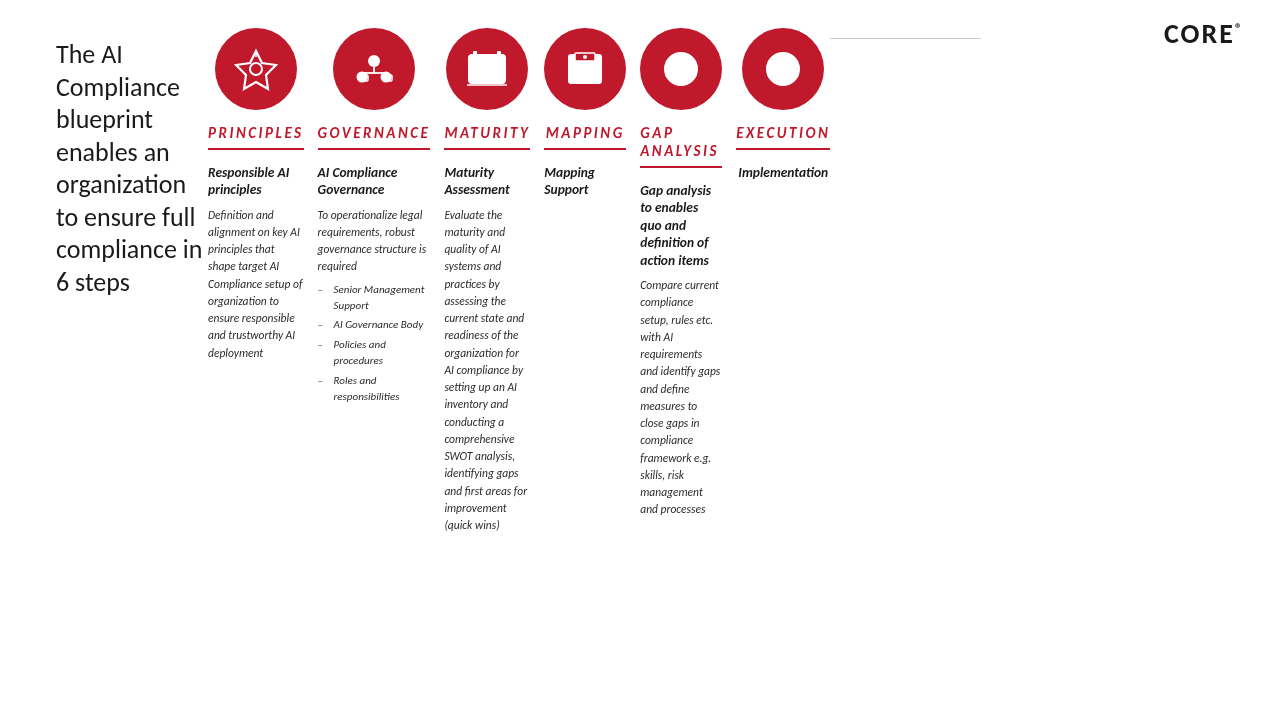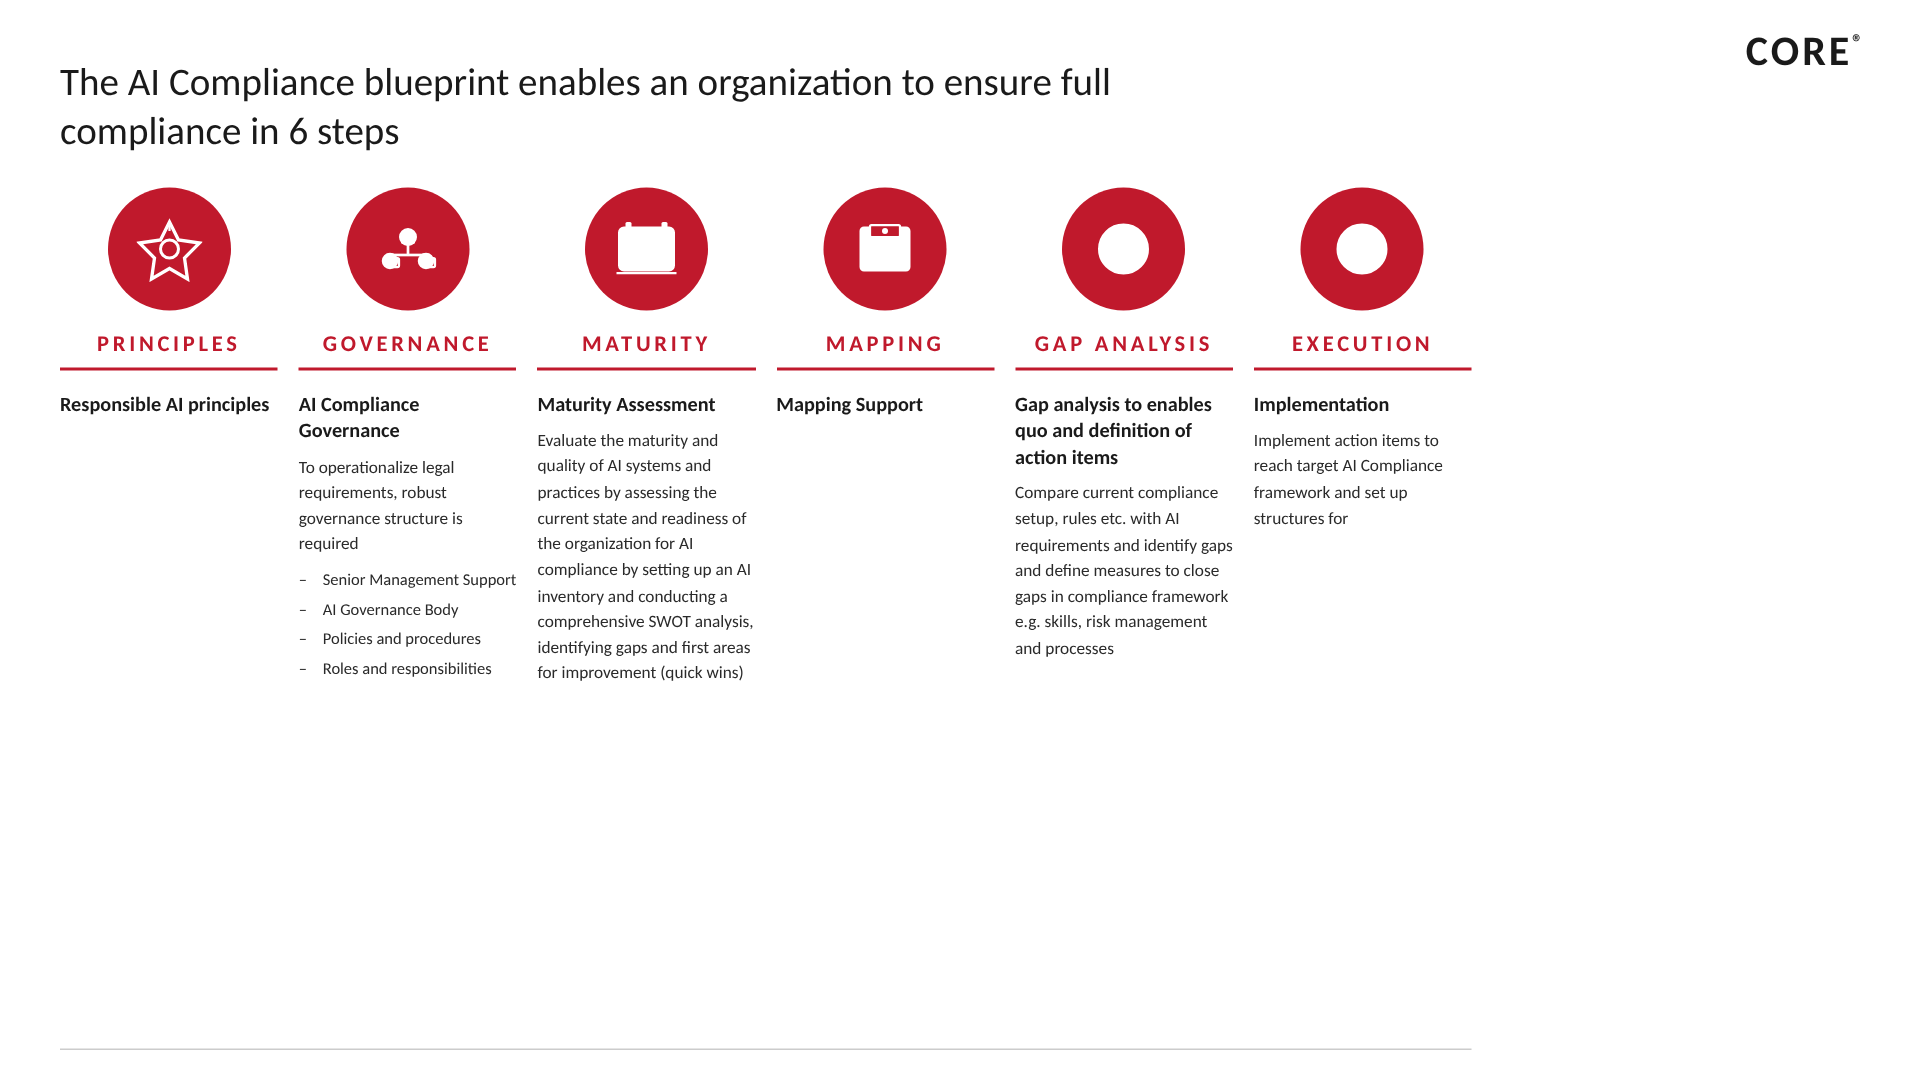--- a/index.html
+++ b/index.html
@@ -8,23 +8,23 @@
       background: #ffffff;
       width: 1280px;
       height: 720px;
       overflow: hidden;
       position: relative;
     }
     .page {
       width: 1017px;
       height: 720px;
       background: #ffffff;
-      padding: 28px 36px 20px 40px;
-      display: flex;
-      flex-direction: column;
+      padding: 28px 36px 20px 56px;
+      display: flex;
+      flex-direction: row;
     }
     
     .logo {
       position: absolute;
       top: 16px;
       right: 36px;
       font-size: 28px;
       font-weight: 900;
       color: #1a1a1a;
       letter-spacing: 2px;
@@ -47,22 +47,23 @@
     .steps {
       display: flex;
       flex-direction: row;
       gap: 0;
       flex: 1;
     }
     .step {
       flex: 1;
       display: flex;
       flex-direction: column;
-      align-items: flex-start;
+      align-items: center;
       padding: 0 14px 0 0;
+      font-style: italic;
     }
     .step:last-child { padding-right: 0; }
     
     .icon-circle {
       width: 82px;
       height: 82px;
       border-radius: 50%;
       background: #c0192c;
       display: flex;
       align-items: center;
@@ -150,20 +151,23 @@
         <div class="icon-circle">
           <svg viewBox="0 0 44 44" fill="none" xmlns="http://www.w3.org/2000/svg">
     <polygon points="22,4 28,16 42,18 32,28 34,42 22,35 10,42 12,28 2,18 16,16" fill="none" stroke="white" stroke-width="2.2"></polygon>
     <circle cx="22" cy="22" r="6" fill="none" stroke="white" stroke-width="2"></circle>
     <line x1="22" y1="4" x2="22" y2="10" stroke="white" stroke-width="1.5"></line>
   </svg>
         </div>
         <div class="step-label">Principles</div>
         <div class="step-divider"></div>
         <div class="step-heading">Responsible AI principles</div>
+        <div class="step-body">
+          <p>Definition and alignment on key AI principles that shape target AI Compliance setup of organization to ensure responsible and trustworthy AI deployment</p>
+        </div>
       </div>
       <div class="step">
         <div class="icon-circle">
           <svg viewBox="0 0 44 44" fill="none" xmlns="http://www.w3.org/2000/svg">
     <circle cx="22" cy="14" r="5" stroke="white" stroke-width="2"></circle>
     <circle cx="10" cy="30" r="4.5" stroke="white" stroke-width="2"></circle>
     <circle cx="34" cy="30" r="4.5" stroke="white" stroke-width="2"></circle>
     <line x1="22" y1="19" x2="22" y2="26" stroke="white" stroke-width="1.8"></line>
     <line x1="22" y1="26" x2="10" y2="26" stroke="white" stroke-width="1.8"></line>
     <line x1="22" y1="26" x2="34" y2="26" stroke="white" stroke-width="1.8"></line>
@@ -246,19 +250,18 @@
     <line x1="22" y1="6" x2="22" y2="10" stroke="white" stroke-width="2"></line>
     <line x1="22" y1="34" x2="22" y2="38" stroke="white" stroke-width="2"></line>
     <line x1="6" y1="22" x2="10" y2="22" stroke="white" stroke-width="2"></line>
     <line x1="34" y1="22" x2="38" y2="22" stroke="white" stroke-width="2"></line>
   </svg>
         </div>
         <div class="step-label">Execution</div>
         <div class="step-divider"></div>
         <div class="step-heading">Implementation</div>
         <div class="step-body">
-          <p>Implement action items to reach target AI Compliance framework and set up structures for</p>
         </div>
       </div>
     </div>
 
   <div class="bottom-divider"></div>
 </div>
 
 </body></html>

